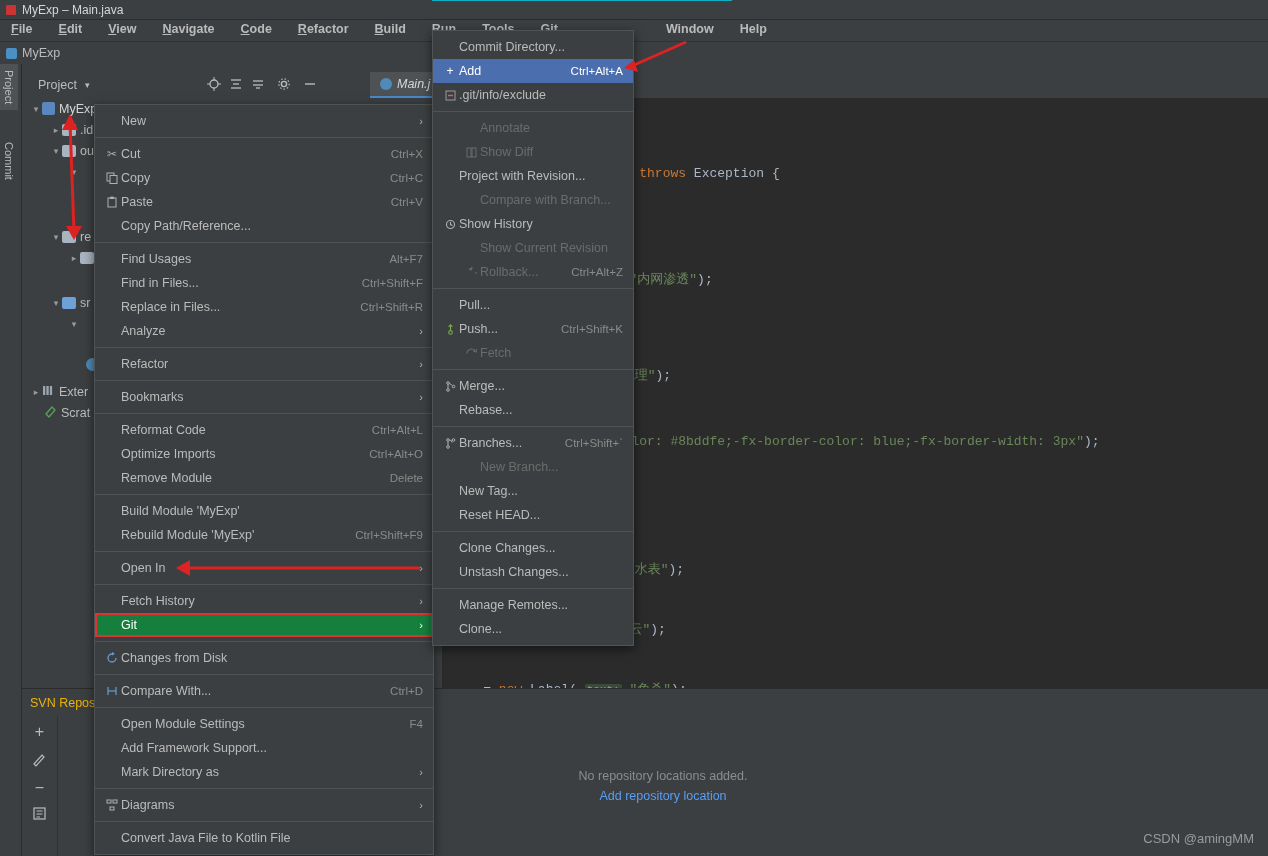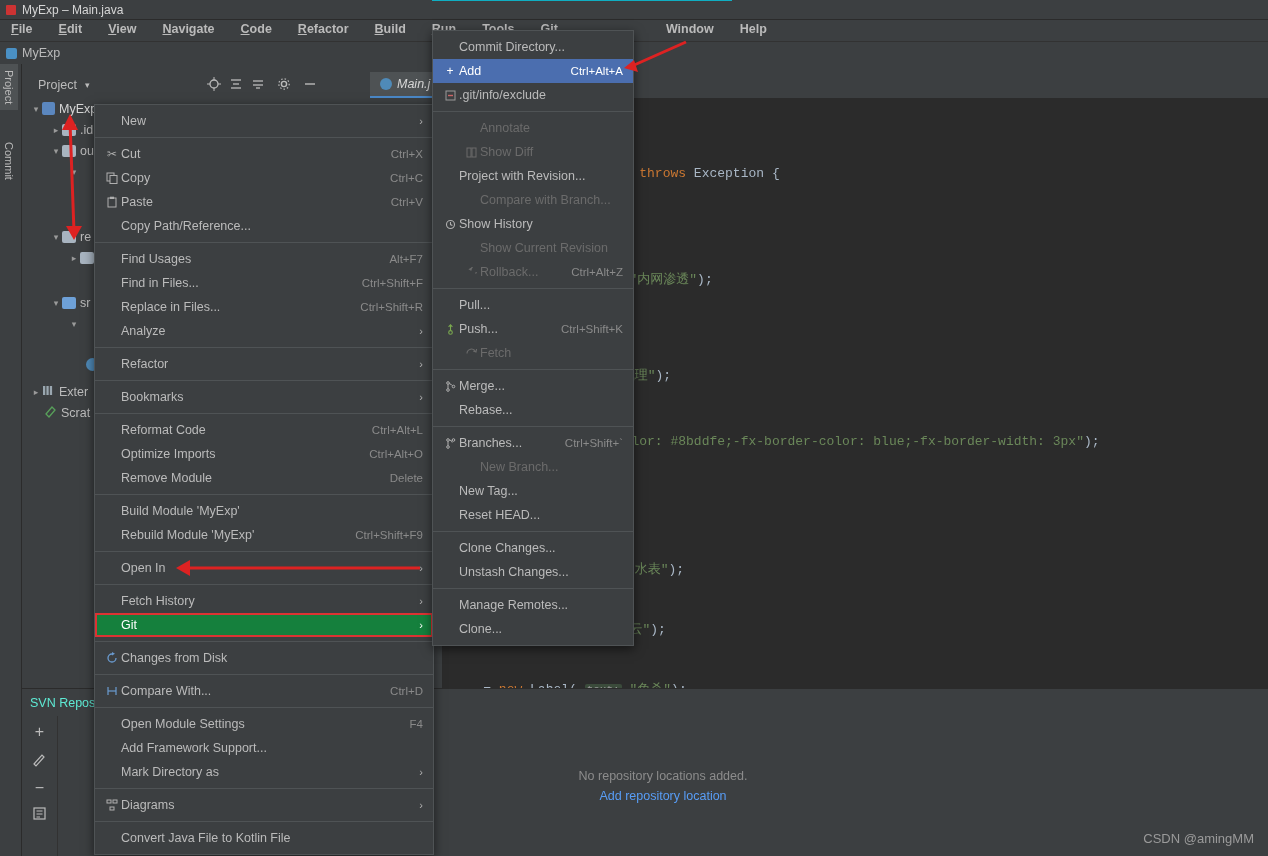--- a/index.html
+++ b/index.html
@@ -100,21 +100,21 @@
     position:absolute; left:442px; top:98px; width:22px; height:590px; background:#313335;
   }
   .right-scroll {
     position:absolute; right:0; top:98px; width:10px; height:590px; background:#3c3f41;
   }
 
   
   .svn-head {
     position:absolute; left:22px; top:688px; height:28px; right:0;
     display:flex; align-items:center; padding-left:8px; background:#3c3f41;
-    border-top:1px solid #2b2b2b; font-size:12.5px; color:#5eead4;
+    border-top:1px solid #2b2b2b; font-size:12.5px; color:#eab308;
   }
   .svn-body {
     position:absolute; left:22px; top:716px; right:0; bottom:0; background:#3c3f41;
   }
   .svn-left {
     position:absolute; left:0; top:0; width:36px; bottom:0; background:#3c3f41;
     display:flex; flex-direction:column; align-items:center; gap:14px; padding-top:10px;
     border-right:1px solid #323232;
   }
   .svn-center {

